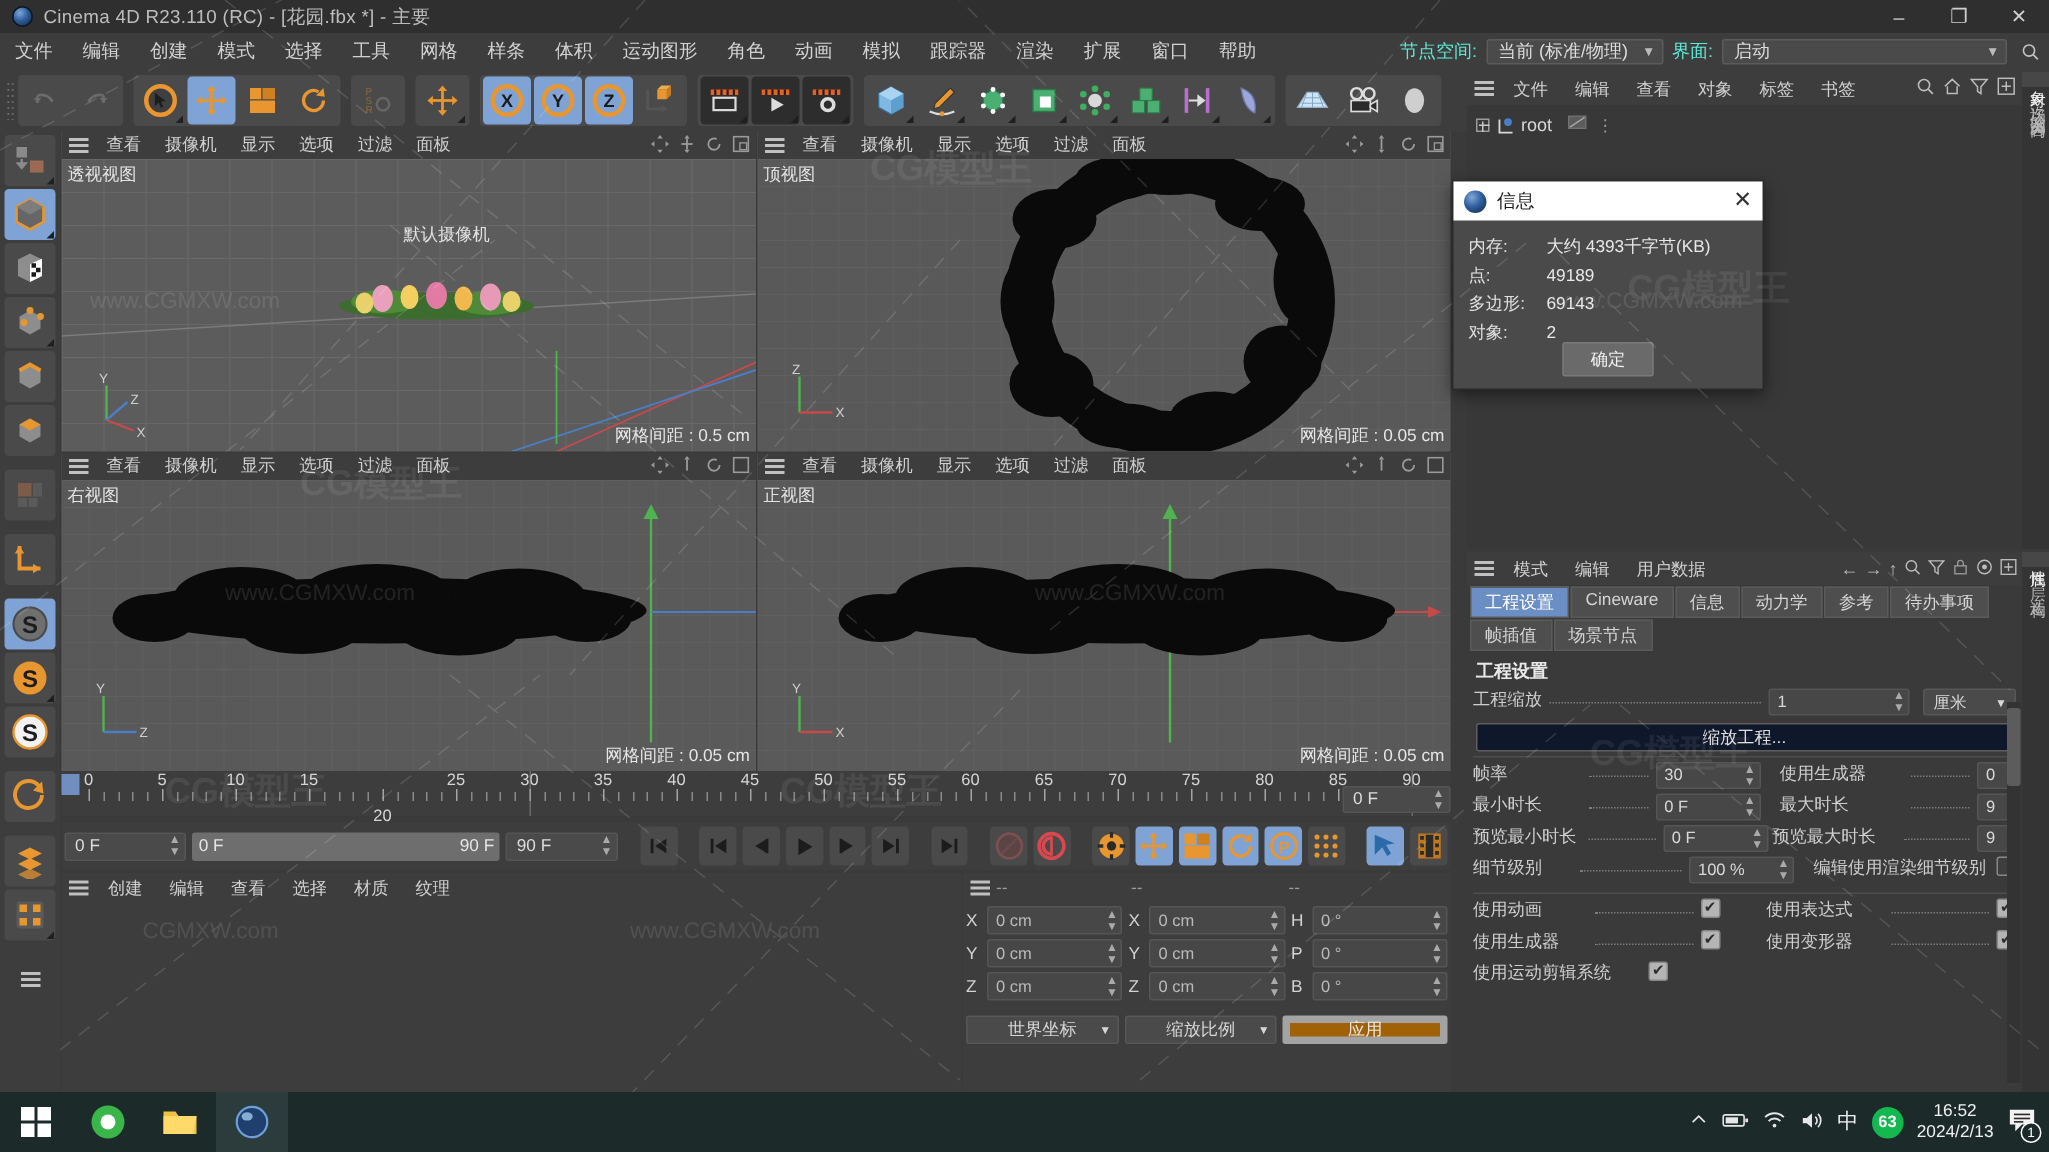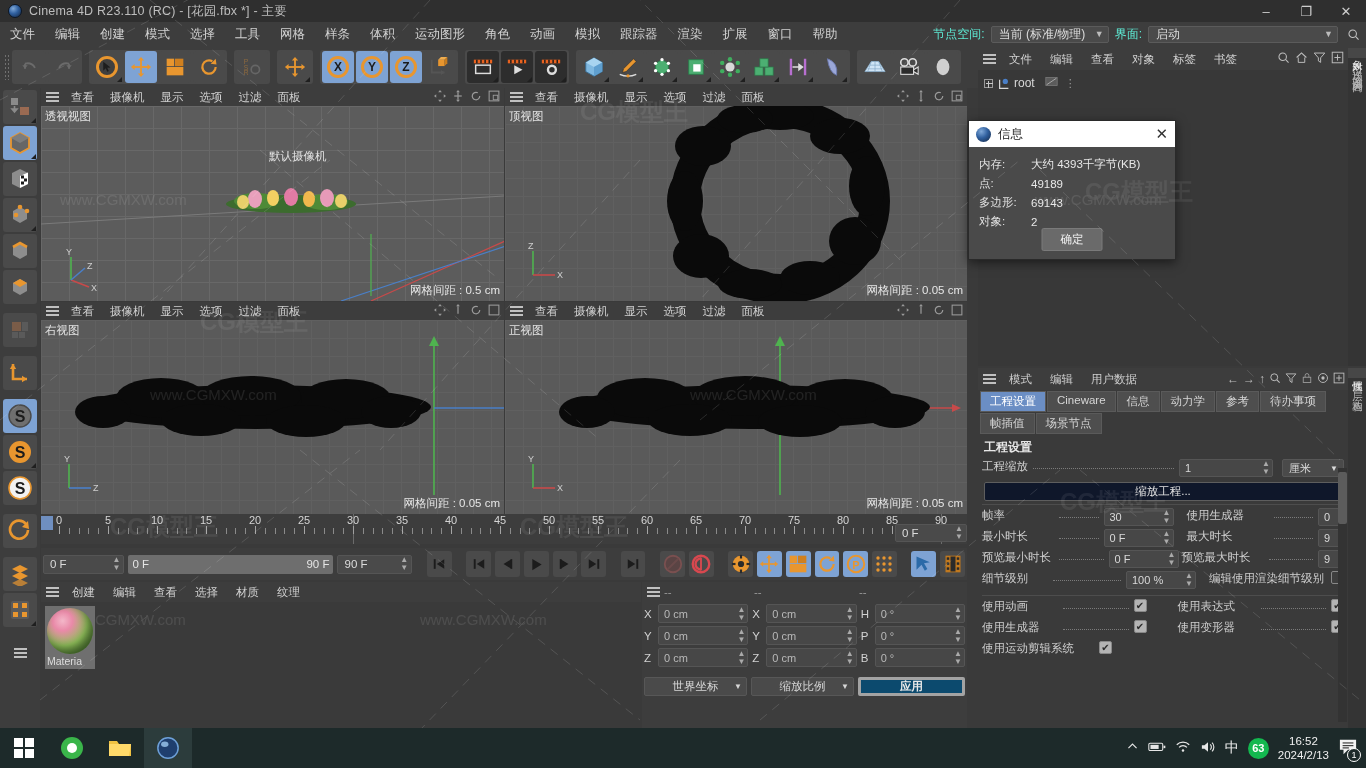--- a/index.html
+++ b/index.html
@@ -146,22 +146,22 @@
   .coordhead{height:20px;display:flex;align-items:center;color:#9a9a9a;font-size:11.5px;}
   .coordgrid{position:absolute;left:0;top:22px;right:2px;display:grid;
              grid-template-columns:14px 1fr 14px 1fr 14px 1fr;gap:3px 2px;align-items:center;}
   .axl{font-size:11.5px;color:#d2d2d2;text-align:left;padding-left:2px;}
   .cf{background:#474747;border:1px solid #555;border-radius:2px;height:19px;display:flex;
       align-items:center;padding:0 2px 0 5px;font-size:11px;color:#b9b9b9;}
   .coordbot{position:absolute;left:2px;right:2px;bottom:32px;display:flex;gap:4px;}
   .cdrop{flex:1;background:#4a4a4a;border:1px solid #575757;border-radius:2px;height:19px;
          display:flex;align-items:center;justify-content:center;position:relative;font-size:11.5px;color:#d6d6d6;}
   .cdrop .chev{position:absolute;right:4px;font-size:8px;}
-  .applybtn{flex:1;background:#0c4a6e;border:3px solid #a3a3a3;border-radius:2px;height:19px;
-            display:flex;align-items:center;justify-content:center;font-size:11.5px;color:#e8e8e8;font-weight:bold;}
+  .applybtn{flex:1;background:#a16207;border:5px solid #a3a3a3;border-radius:2px;height:19px;
+            display:flex;align-items:center;justify-content:center;font-size:11.5px;color:#e8e8e8;}
 
   
   .objmgr{position:absolute;left:978px;top:48px;width:370px;height:318px;background:#3a3a3a;}
   .objhead{height:22px;background:#3d3d3d;display:flex;align-items:center;position:relative;}
   .objhead .rightic{position:absolute;right:4px;top:0;height:22px;display:flex;align-items:center;gap:5px;}
   .objtree{position:absolute;left:0;top:22px;right:0;bottom:0;background:#383838;padding-top:4px;}
   .objrow{display:flex;align-items:center;gap:4px;height:18px;padding-left:6px;font-size:12px;color:#d8d8d8;}
   .plusbox{width:9px;height:9px;border:1px solid #9a9a9a;position:relative;}
   .plusbox:before,.plusbox:after{content:"";position:absolute;background:#c8c8c8;}
   .plusbox:before{left:3px;top:1px;width:1px;height:7px;}
@@ -945,21 +945,21 @@
         <div class="tl-tick" style="left: 125.8px;"></div>
         <div class="tl-tick" style="left: 135.6px;"></div>
         <div class="tl-tick" style="left: 145.4px;"></div>
         <div class="tl-tick" style="left: 155.2px;"></div>
         <div class="tl-num" style="left: 165px;">15</div>
         <div class="tl-maj" style="left: 165px;"></div>
         <div class="tl-tick" style="left: 174.8px;"></div>
         <div class="tl-tick" style="left: 184.6px;"></div>
         <div class="tl-tick" style="left: 194.4px;"></div>
         <div class="tl-tick" style="left: 204.2px;"></div>
-        <div class="tl-num" style="left: 214px;">20</div>
+        <div class="tl-num" style="left: 214px; margin-top: 24px;">20</div>
         <div class="tl-maj" style="left: 214px;"></div>
         <div class="tl-tick" style="left: 223.8px;"></div>
         <div class="tl-tick" style="left: 233.6px;"></div>
         <div class="tl-tick" style="left: 243.4px;"></div>
         <div class="tl-tick" style="left: 253.2px;"></div>
         <div class="tl-num" style="left: 263px;">25</div>
         <div class="tl-maj" style="left: 263px;"></div>
         <div class="tl-tick" style="left: 272.8px;"></div>
         <div class="tl-tick" style="left: 282.6px;"></div>
         <div class="tl-tick" style="left: 292.4px;"></div>
@@ -1209,26 +1209,20 @@
           <i></i>
           <i></i>
         </div>
       <span class="phm">创建</span>
       <span class="phm">编辑</span>
       <span class="phm">查看</span>
       <span class="phm">选择</span>
       <span class="phm">材质</span>
       <span class="phm">纹理</span>
     </div>
-    <div class="matbody">
-      <div class="matsel">
-        <div class="matball"></div>
-        <div class="matname">Materia</div>
-      </div>
-    </div>
   </div>
 
   <div class="coord">
     <div class="coordhead">
       <div class="hamb">
           <i></i>
           <i></i>
           <i></i>
         </div>
       <span style="width:90px;text-align:left">--</span>

